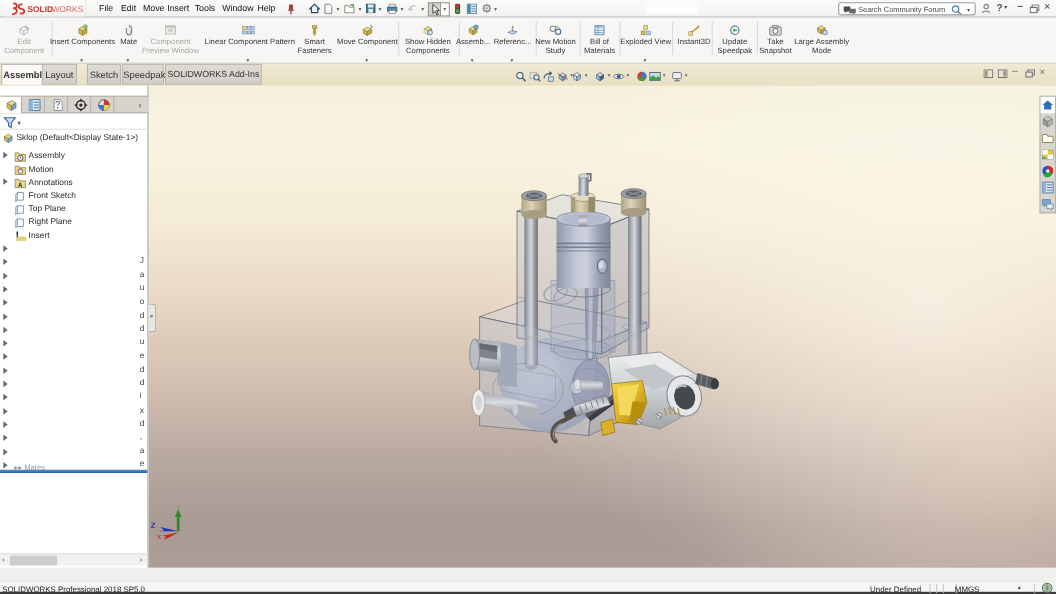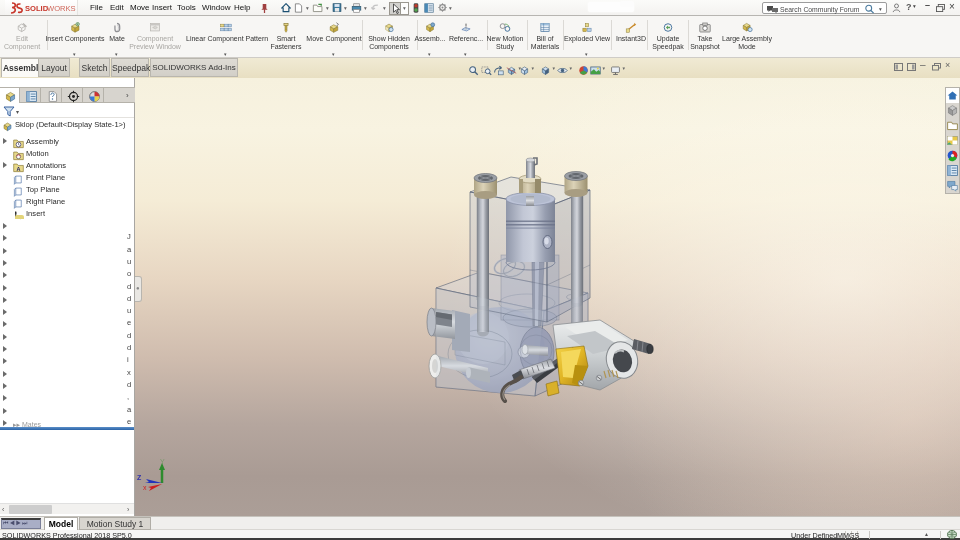--- a/index.html
+++ b/index.html
@@ -762,21 +762,21 @@
         <div class="exp" style="top:84px"></div>
         <div class="abs" style="left:13px;top:81px"><svg width="11" height="11" viewBox="0 0 16 16">
             <path d="M1 3 h5 l1.5 2 H15 v9 H1 Z" fill="#e8d98a" stroke="#8a7a38"></path>
             <text x="5" y="13" font-size="8" fill="#226" font-weight="bold">A</text>
           </svg></div>
         <div class="treerow" style="left:26px;top:82.5px">Annotations</div>
         <div class="abs" style="left:13px;top:93px"><svg width="11" height="11" viewBox="0 0 16 16">
             <path d="M4 3 L12 3 L12 13 L4 13 Z" fill="none" stroke="#5577aa" stroke-width="1"></path>
             <path d="M4 3 L2 5 L2 15 L4 13" fill="none" stroke="#5577aa" stroke-width="1"></path>
           </svg></div>
-        <div class="treerow" style="left:26px;top:94.5px">Front Plane</div>
+        <div class="treerow" style="left:26px;top:94.5px">Front Sketch</div>
         <div class="abs" style="left:13px;top:105px"><svg width="11" height="11" viewBox="0 0 16 16">
             <path d="M4 3 L12 3 L12 13 L4 13 Z" fill="none" stroke="#5577aa" stroke-width="1"></path>
             <path d="M4 3 L2 5 L2 15 L4 13" fill="none" stroke="#5577aa" stroke-width="1"></path>
           </svg></div>
         <div class="treerow" style="left:26px;top:106.5px">Top Plane</div>
         <div class="abs" style="left:13px;top:117px"><svg width="11" height="11" viewBox="0 0 16 16">
             <path d="M4 3 L12 3 L12 13 L4 13 Z" fill="none" stroke="#5577aa" stroke-width="1"></path>
             <path d="M4 3 L2 5 L2 15 L4 13" fill="none" stroke="#5577aa" stroke-width="1"></path>
           </svg></div>
         <div class="treerow" style="left:26px;top:118.5px">Right Plane</div>
@@ -826,35 +826,29 @@
     <div id="hscroll">
       <span class="scar" style="left:2px;">‹</span>
       <div id="hthumb"></div>
       <span class="scar" style="left:127px;">›</span>
     </div>
   </div>
   <div id="collapse">
       <span style="position:absolute;left:1px;top:8px;font-size:6px;color:#888">●</span>
     </div>
 
-  <div id="doctabs">
-    <div class="abs" style="left:1px;top:1px;width:40px;height:11px;background:#a9aec6;border-top:2px solid #3c3c3c;border-left:1px solid #7a7f99;border-right:1px solid #7a7f99;border-bottom:1px solid #7a7f99;"></div>
-    <span class="abs" style="left:3px;top:3px;font-size:6px;color:#4a4e6e;letter-spacing:1px;">⏮◀▶⏭</span>
-    <div class="dtab" style="left:44px;width:34px;background:#fff;border:1px solid #b0ada6;border-bottom:none;font-weight:bold;">Model</div>
-    <div class="dtab" style="left:79px;width:72px;background:#d8d5cf;border:1px solid #b0ada6;color:#333;">Motion Study 1</div>
-  </div>
 
   <div id="statusbar">
     <span class="abs" style="left:2px;top:1px;">SOLIDWORKS Professional 2018 SP5.0</span>
     <span class="abs" style="left:791px;top:1px;text-align:center;">Under Defined</span>
     <span class="abs" style="left:845px;top:1px;width:1px;height:8px;background:#c9c7c3"></span>
     <span class="abs" style="left:851px;top:1px;width:1px;height:8px;background:#c9c7c3"></span>
     <span class="abs" style="left:857px;top:1px;width:1px;height:8px;background:#c9c7c3"></span>
     <span class="abs" style="left:869px;top:1px;width:1px;height:8px;background:#c9c7c3"></span>
-    <span class="abs" style="left:837px;top:1px;">MMGS</span>
+    <span class="abs" style="left:868px;top:1px;">MMGS</span>
     <span class="abs" style="left:940px;top:1px;width:1px;height:8px;background:#c9c7c3"></span>
     <span class="abs" style="left:924px;top:1px;font-size:5px;color:#555">▲</span>
     <svg class="abs" style="left:947px;top:0px" width="10" height="9" viewBox="0 0 10 9">
         <ellipse cx="5" cy="4.5" rx="4.5" ry="4" fill="#cfe3cf" stroke="#557755"></ellipse>
         <path d="M1 4.5 h8 M5 0.5 v8 M2 2 c2 1.5 4 1.5 6 0 M2 7 c2 -1.5 4 -1.5 6 0" fill="none" stroke="#557755" stroke-width="0.7"></path>
       </svg>
   </div>
 
 </div>
 

